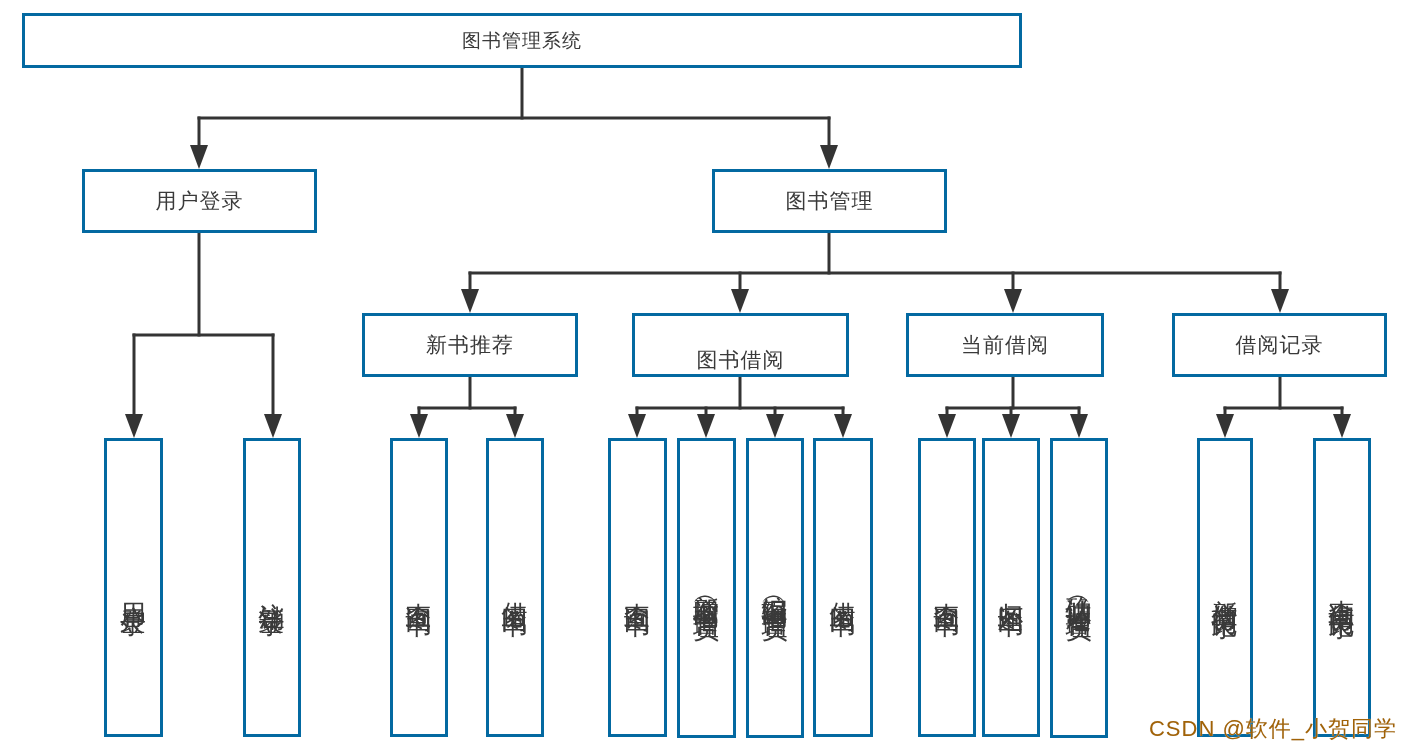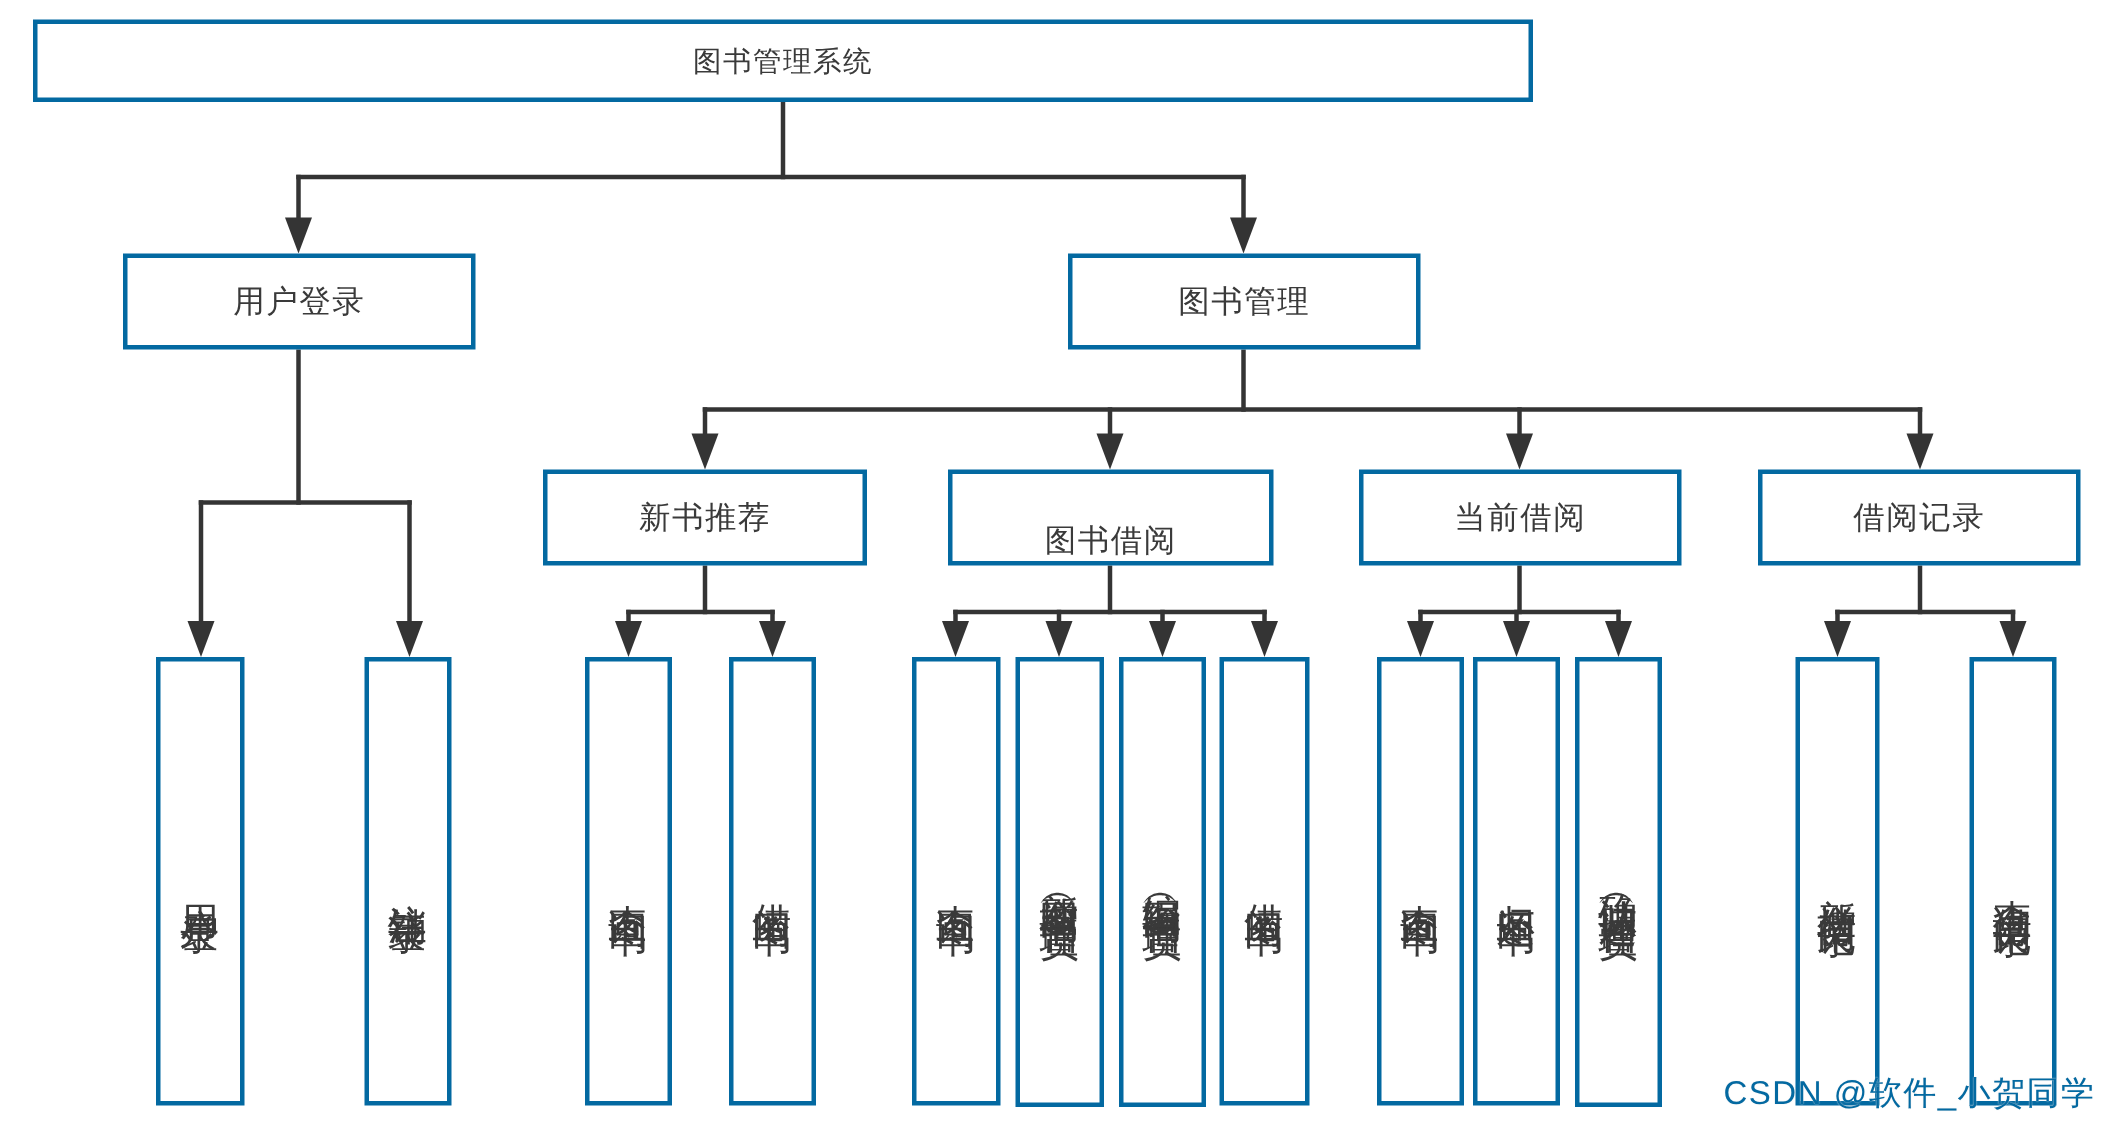--- a/index.html
+++ b/index.html
@@ -45,21 +45,21 @@
     font-size: 26px;
     letter-spacing: 3px;
     line-height: 1.0;
   }
   #watermark {
     position: absolute;
     right: 8px;
     bottom: 3px;
     z-index: 5;
     font-size: 22px;
-    color: #0369a1;
+    color: #a16207;
     letter-spacing: 1px;
     white-space: nowrap;
     text-shadow: 0 0 1px #e8e8e8;
     text-align: center;
   }
 </style>
 </head>
 <body>
 
 <div id="diagram">
@@ -125,21 +125,21 @@
     </div>
     <div class="node horizontal" style="left: 712px; top: 169px; width: 235px; height: 64px;">
       <span>图书管理</span>
     </div>
     <div class="node horizontal" style="left: 362px; top: 313px; width: 216px; height: 64px;">
       <span>新书推荐</span>
     </div>
     <div class="node horizontal" style="left: 632px; top: 313px; width: 217px; height: 64px; align-items: flex-end;">
       <span>图书借阅</span>
     </div>
-    <div class="node horizontal" style="left: 906px; top: 313px; width: 215px; height: 64px;">
+    <div class="node horizontal" style="left: 906px; top: 313px; width: 198px; height: 64px;">
       <span>当前借阅</span>
     </div>
     <div class="node horizontal" style="left: 1172px; top: 313px; width: 215px; height: 64px;">
       <span>借阅记录</span>
     </div>
     <div class="node vertical" style="left: 104px; top: 438px; width: 59px; height: 299px;">
       <span>用户登录</span>
     </div>
     <div class="node vertical" style="left: 243px; top: 438px; width: 58px; height: 299px;">
       <span>注销登录</span>

